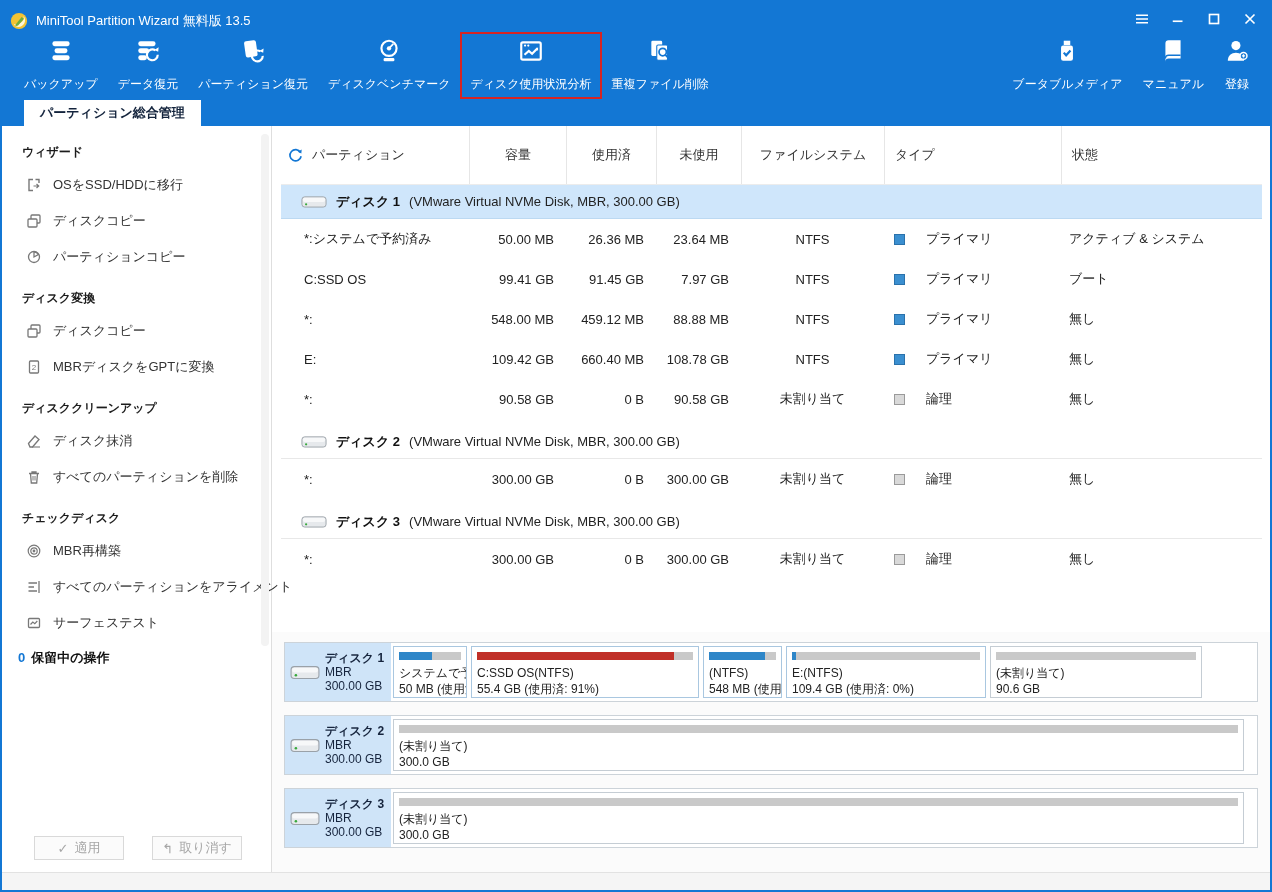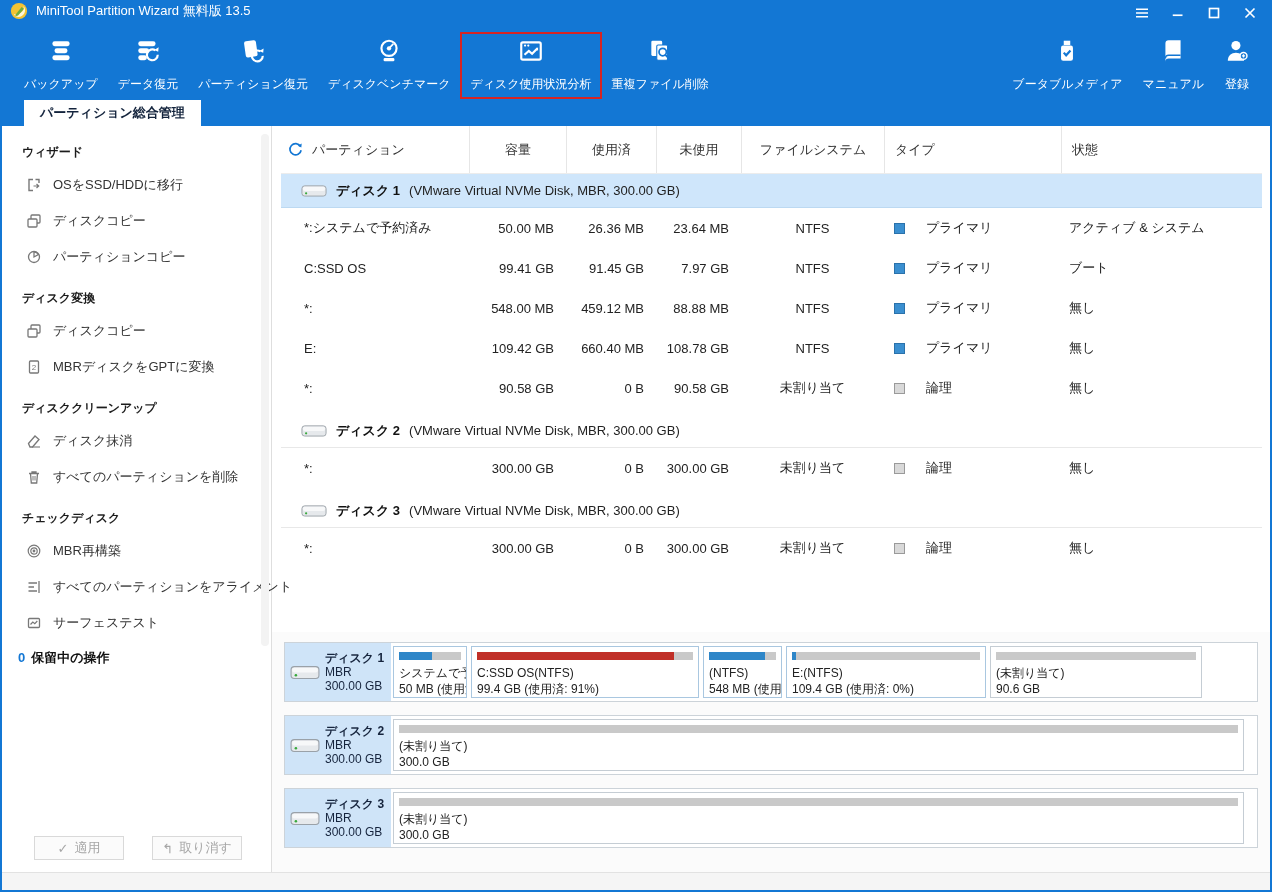--- a/index.html
+++ b/index.html
@@ -8,21 +8,21 @@
     font-family:"Liberation Sans","DejaVu Sans",sans-serif;
     font-size:13px; color:#222; background:#fff;
   }
   .window {
     width:1272px; height:892px; border:2px solid #1377d4;
     display:flex; flex-direction:column; overflow:hidden; background:#fff;
   }
   
   .titlebar {
     height:28px; background:#1377d4; color:#fff;
-    display:flex; align-items:flex-start; padding:0 6px 0 8px; flex:0 0 auto;
+    display:flex; align-items:flex-end; padding:0 6px 0 8px; flex:0 0 auto;
   }
   .titlebar .logo { margin-right:8px; display:flex; }
   .title-text { font-size:13px; }
   .win-controls { margin-left:auto; display:flex; gap:8px; }
   .wc { width:28px; height:22px; display:flex; align-items:center; justify-content:center; cursor:default; }
   
   .toolbar {
     height:70px; background:#1377d4; color:#fff;
     display:flex; align-items:flex-start; padding:2px 10px 0 12px; flex:0 0 auto;
   }
@@ -63,21 +63,21 @@
   .sbtn {
     width:90px; height:24px; border:1px solid #d9d9d9; background:#fbfbfb;
     color:#a6a6a6; font-size:13px; font-family:inherit;
     display:flex; align-items:center; justify-content:center; gap:6px;
   }
   
   .main { flex:1 1 auto; display:flex; flex-direction:column; min-width:0; }
   .table { height:506px; flex:0 0 506px; padding:0 8px 0 9px; background:#fff; }
   .thead {
     display:grid; grid-template-columns:188px 97px 90px 85px 143px 177px 1fr;
-    height:48px; align-items:stretch; border-bottom:1px solid #ececec; color:#333;
+    height:59px; align-items:stretch; border-bottom:1px solid #ececec; color:#333;
   }
   .thead .hc { display:flex; align-items:center; border-left:1px solid #e6e6e6; }
   .thead .hc.first { border-left:none; padding-left:7px; gap:9px; }
   .thead .hc.ctr { justify-content:center; }
   .thead .hc.lft { padding-left:10px; }
   .band { height:34px; display:flex; align-items:center; padding-left:20px; gap:9px; border-bottom:1px solid #e8e8e8; }
   .band.selected { background:#cfe6fb; border-bottom-color:#bcd9f2; }
   .band .bname { font-weight:bold; color:#111; }
   .band .binfo { color:#222; }
   .trow {
@@ -549,21 +549,21 @@
                 <div class="fill" style="width: 53%; background: rgb(46, 134, 200);"></div>
               </div>
             <div class="l1">システムで予約</div>
             <div class="l2">50 MB (使用済</div>
           </div>
           <div class="mappart" style="width: 228px;">
             <div class="bar">
                 <div class="fill" style="width: 91%; background: rgb(192, 48, 40);"></div>
               </div>
             <div class="l1">C:SSD OS(NTFS)</div>
-            <div class="l2">99.4 GB (使用済: 91%)</div>
+            <div class="l2">55.4 GB (使用済: 91%)</div>
           </div>
           <div class="mappart" style="width: 79px;">
             <div class="bar">
                 <div class="fill" style="width: 84%; background: rgb(46, 134, 200);"></div>
               </div>
             <div class="l1">(NTFS)</div>
             <div class="l2">548 MB (使用</div>
           </div>
           <div class="mappart" style="width: 200px;">
             <div class="bar">

